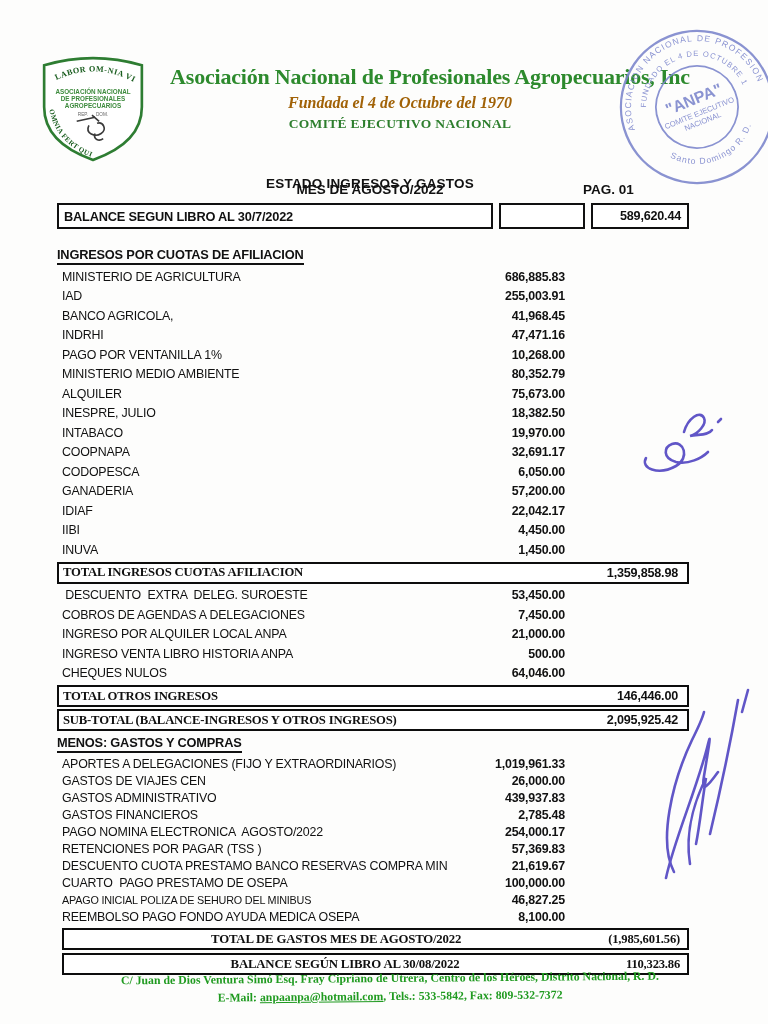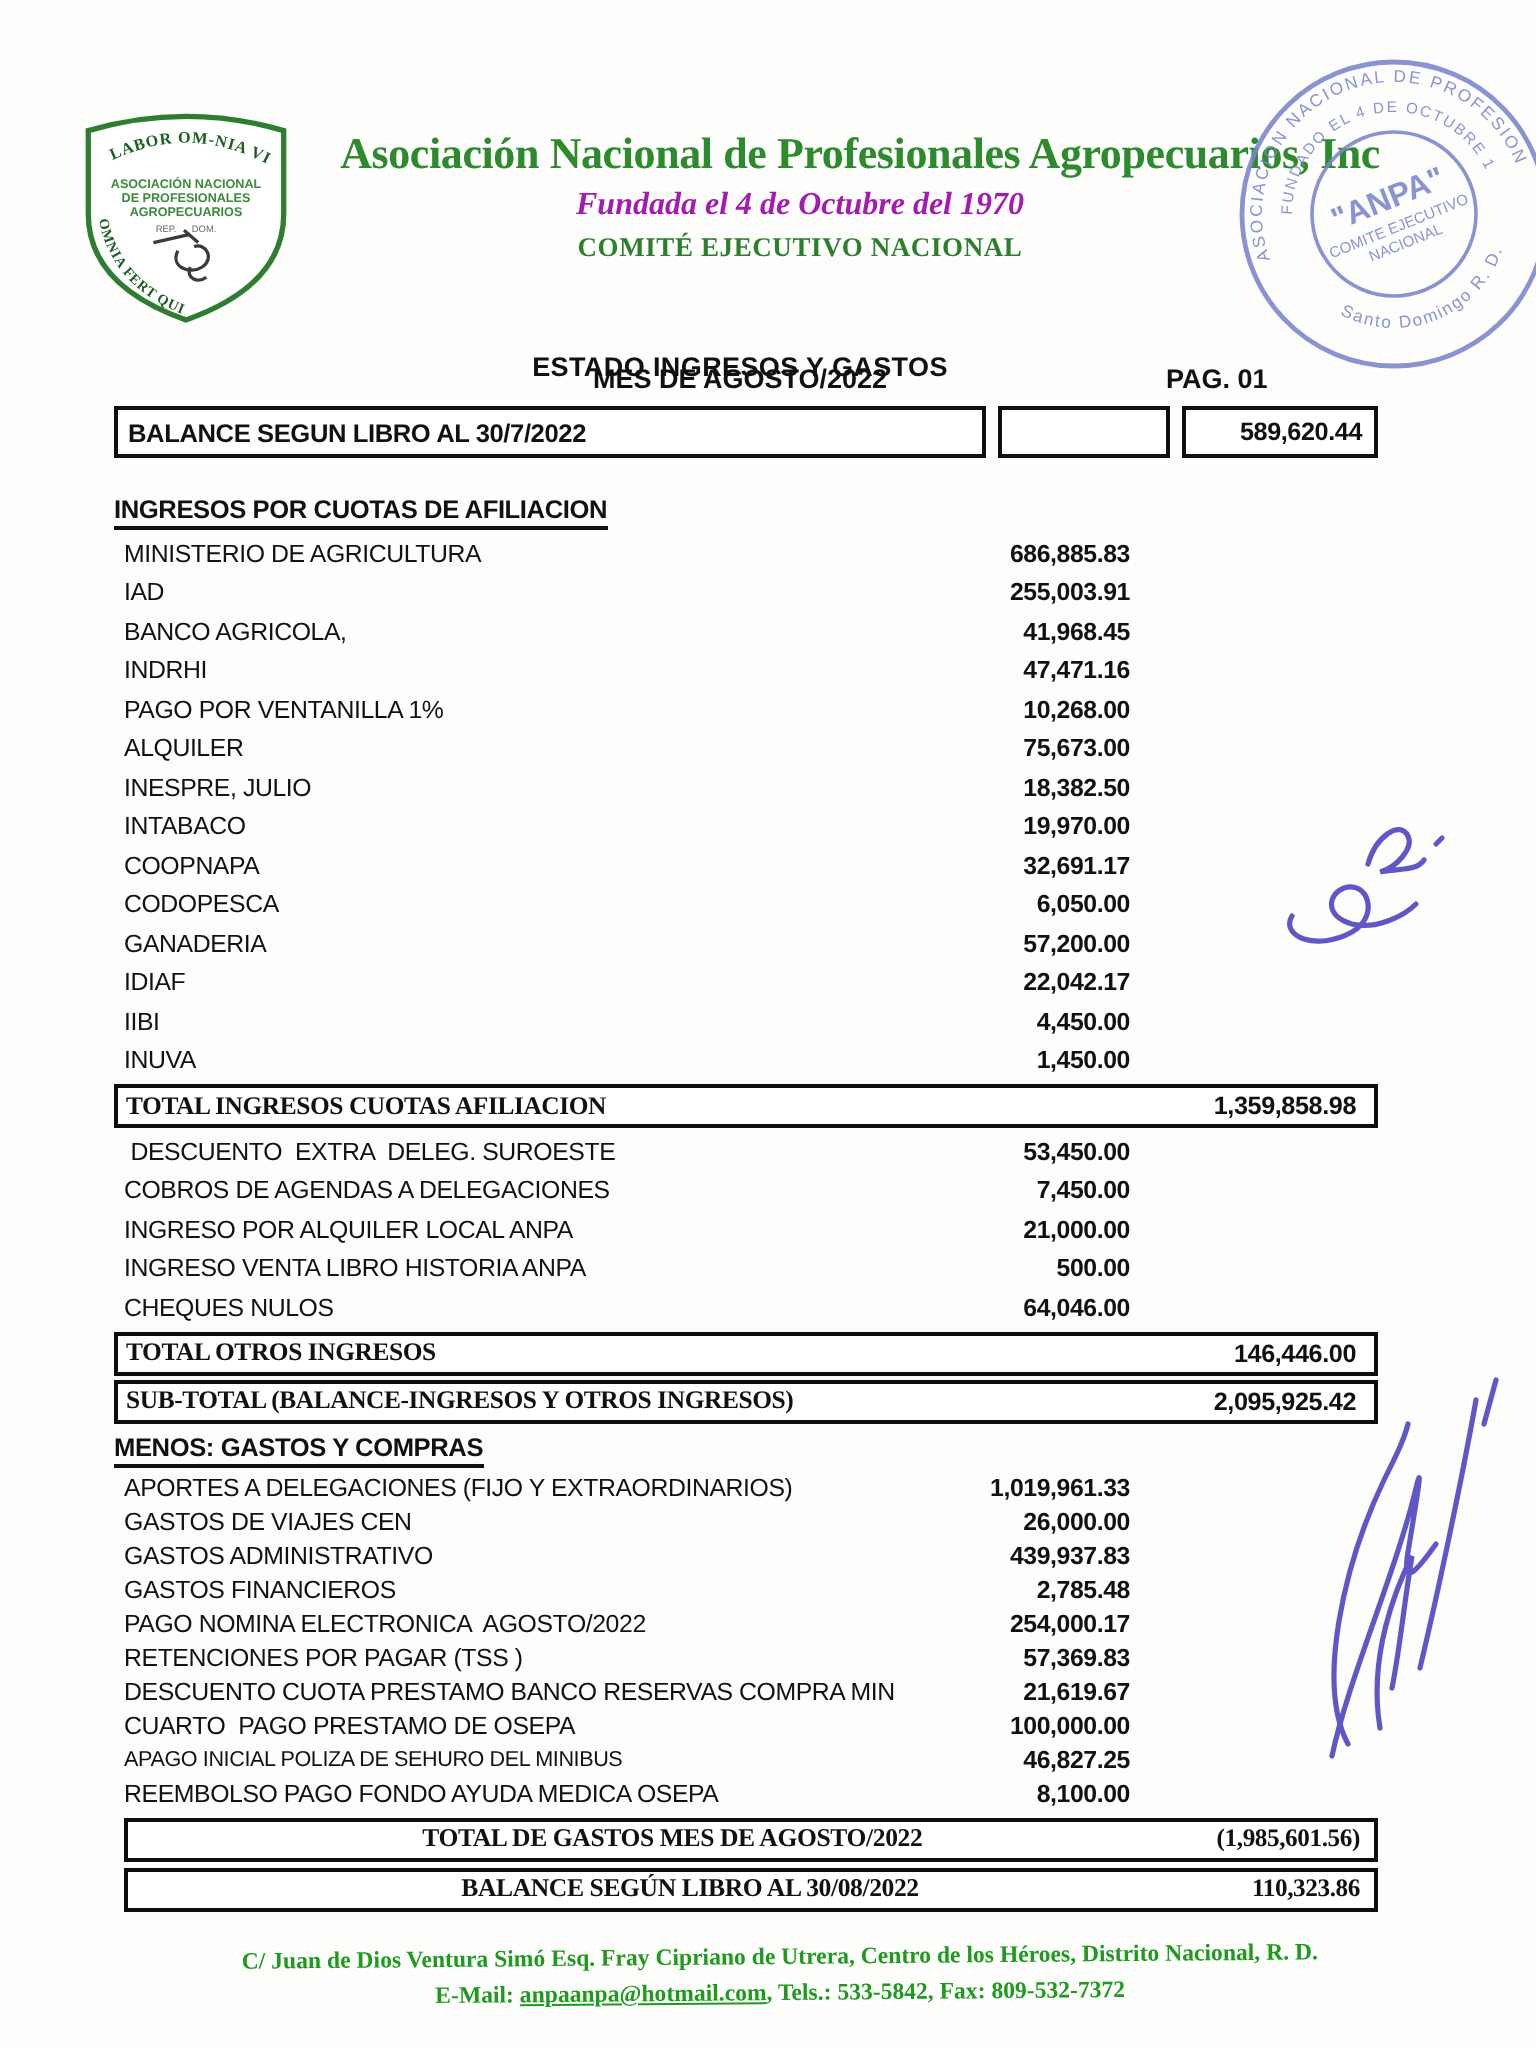--- a/index.html
+++ b/index.html
@@ -5,21 +5,21 @@
   html,body{margin:0;padding:0;background:#9a9a9a;}
   .page{position:relative;width:768px;height:1024px;background:#fdfdfc;margin:0 auto;
         overflow:hidden;font-family:"Liberation Sans",sans-serif;color:#111;}
   
   .logo{position:absolute;left:36px;top:48px;width:114px;height:114px;}
   .org-name{position:absolute;left:120px;top:64px;width:620px;text-align:center;
             font-family:"Liberation Serif",serif;font-weight:bold;font-size:22px;
             color:#2d8a2d;letter-spacing:-0.2px;}
   .org-founded{position:absolute;left:120px;top:94px;width:560px;text-align:center;
             font-family:"Liberation Serif",serif;font-weight:bold;font-style:italic;
-            font-size:16px;color:#a21caf;}
+            font-size:16px;color:#a16207;}
   .org-committee{position:absolute;left:120px;top:116px;width:560px;text-align:center;
             font-family:"Liberation Serif",serif;font-weight:bold;font-size:13.5px;
             color:#2d7e2d;letter-spacing:0.3px;}
   .stamp{position:absolute;left:612px;top:22px;width:170px;height:170px;
          transform:rotate(-22deg);opacity:0.88;}
   .doc-title{position:absolute;left:170px;top:160px;width:400px;text-align:center;
              font-weight:bold;font-size:13.5px;letter-spacing:0.2px;margin-top:16px;}
   .doc-period{position:absolute;left:170px;top:182px;width:400px;text-align:center;
              font-weight:bold;font-size:13.5px;}
   .doc-page{position:absolute;left:583px;top:182px;font-weight:bold;font-size:13.5px;}
@@ -147,20 +147,25 @@
           <span class="lbl">INDRHI</span>
           <span class="amt">47,471.16</span>
           <span class="sp"></span>
         </div>
         <div class="t-row">
           <span class="lbl">PAGO POR VENTANILLA 1%</span>
           <span class="amt">10,268.00</span>
           <span class="sp"></span>
         </div>
         <div class="t-row">
+          <span class="lbl">MINISTERIO MEDIO AMBIENTE</span>
+          <span class="amt">80,352.79</span>
+          <span class="sp"></span>
+        </div>
+        <div class="t-row">
           <span class="lbl">ALQUILER</span>
           <span class="amt">75,673.00</span>
           <span class="sp"></span>
         </div>
         <div class="t-row">
           <span class="lbl">INESPRE, JULIO</span>
           <span class="amt">18,382.50</span>
           <span class="sp"></span>
         </div>
         <div class="t-row">

